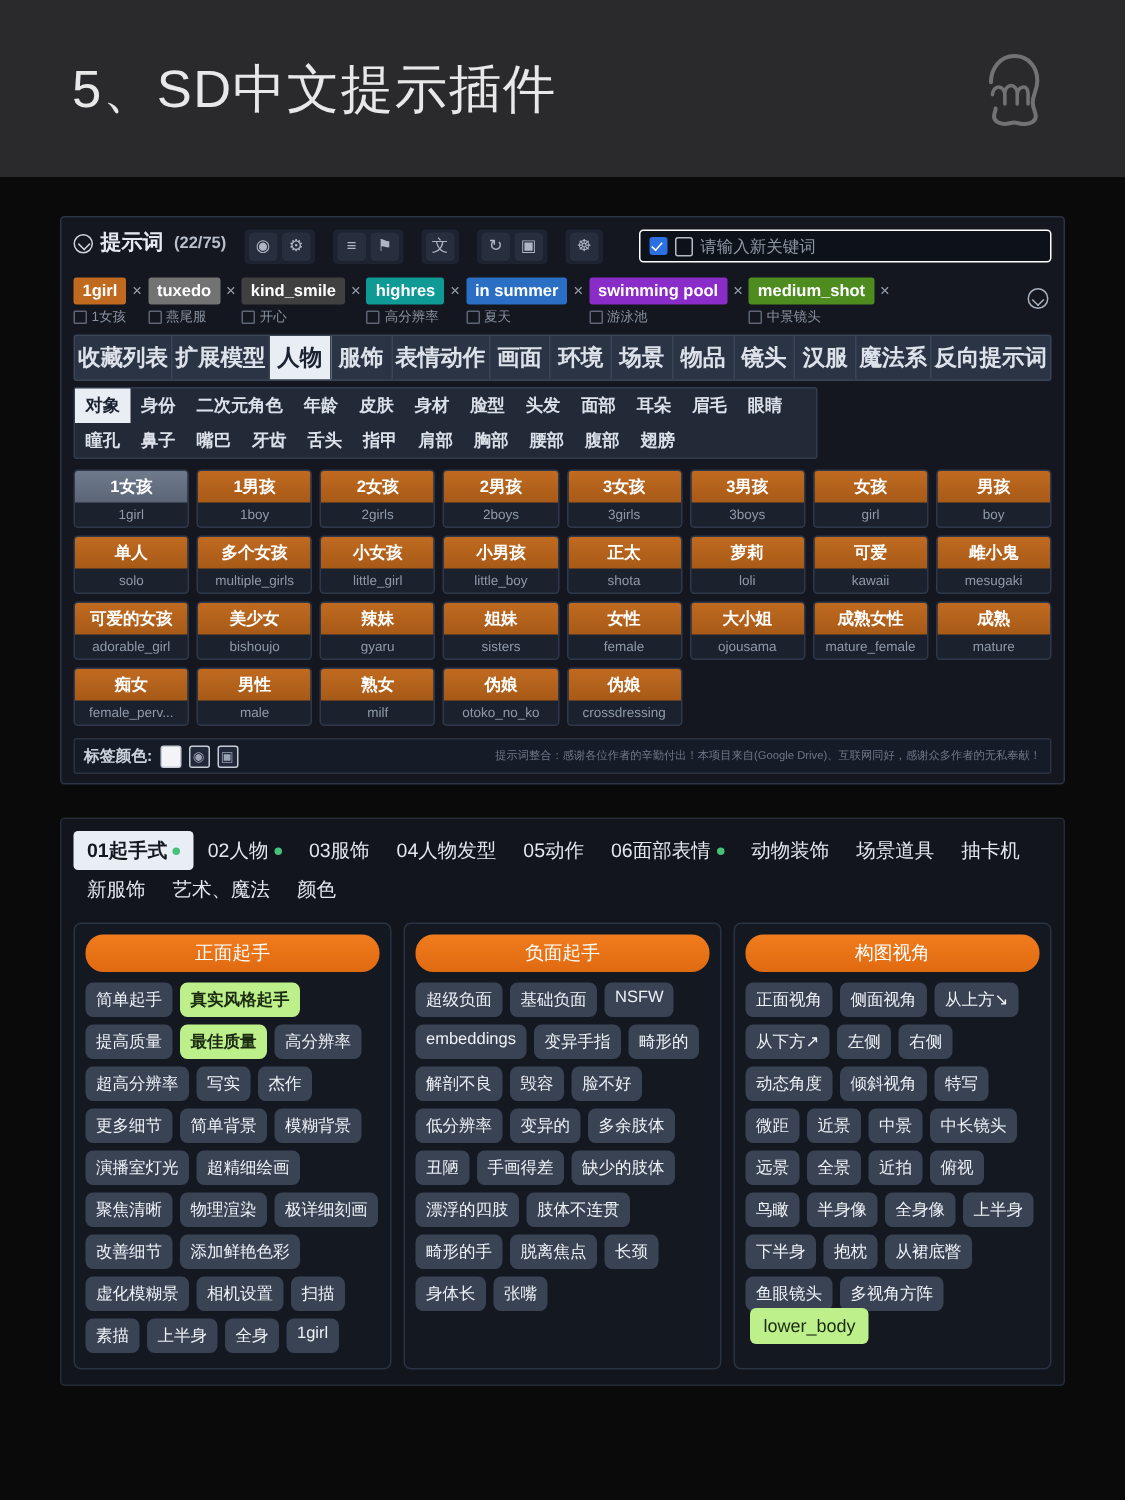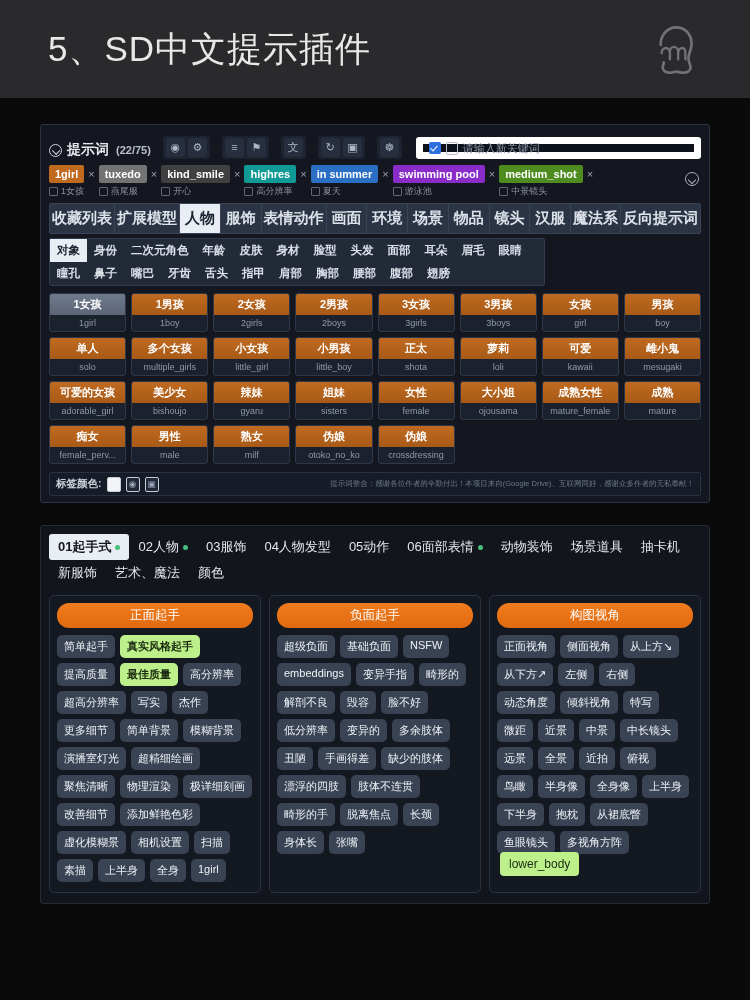--- a/index.html
+++ b/index.html
@@ -5,21 +5,21 @@
   * { box-sizing: border-box; margin: 0; padding: 0; }
   html, body {
     width: 750px; height: 1000px;
     background: #0a0a0b;
     font-family: "Liberation Sans", "DejaVu Sans", sans-serif;
     overflow: hidden;
   }
 
   
   .page-header {
-    height: 98px;
+    height: 118px;
     background: #2a2a2c;
     display: flex;
     align-items: center;
     justify-content: space-between;
     padding: 0 44px 0 48px;
   }
   .page-title {
     color: #e8e8e8;
     font-size: 35px;
     letter-spacing: 1px;
@@ -30,21 +30,21 @@
   
   .screen-body { padding: 26px 40px 0 40px; background: #0a0a0b; }
 
   
   .panel1 {
     background: #14171f;
     border: 1px solid #2b3344;
     border-radius: 3px;
     padding: 8px 8px 6px 8px;
   }
-  .p1-toolbar { display: flex; align-items: flex-end; gap: 8px; height: 26px; }
+  .p1-toolbar { display: flex; align-items: flex-start; gap: 8px; height: 26px; }
   .p1-title {
     display: flex; align-items: center; gap: 5px;
     color: #e6e9f0; font-size: 14px; font-weight: bold;
     white-space: nowrap;
   }
   .chev-circle {
     width: 13px; height: 13px; border: 1.4px solid #cdd3de;
     border-radius: 50%; position: relative; flex: none;
   }
   .chev-circle::after {
@@ -58,22 +58,22 @@
     display: flex; gap: 3px; background: #1d2330;
     border-radius: 3px; padding: 2px 3px; margin-left: 4px;
   }
   .tool-ico {
     width: 19px; height: 19px; border-radius: 3px;
     background: #272e3d; display: flex; align-items: center; justify-content: center;
     color: #aeb6c4; font-size: 11px; line-height: 1;
   }
   .search-wrap {
     flex: 1; display: flex; align-items: center; gap: 5px;
-    background: #0d1119; border: 7px solid #ffffff; border-radius: 3px;
-    height: 22px; padding: 0 6px; margin-left: 6px;
+    background: #0d1119; border: 1px solid #ffffff; border-radius: 3px;
+    height: 22px; padding: 0 6px; margin-left: 16px;
   }
   .cb-checked {
     width: 12px; height: 12px; background: #2b6fe0; border-radius: 2px;
     position: relative; flex: none;
   }
   .cb-checked::after {
     content: ""; position: absolute; left: 3.6px; top: 1.6px;
     width: 3px; height: 6px; border-right: 1.6px solid #fff; border-bottom: 1.6px solid #fff;
     transform: rotate(42deg);
   }

